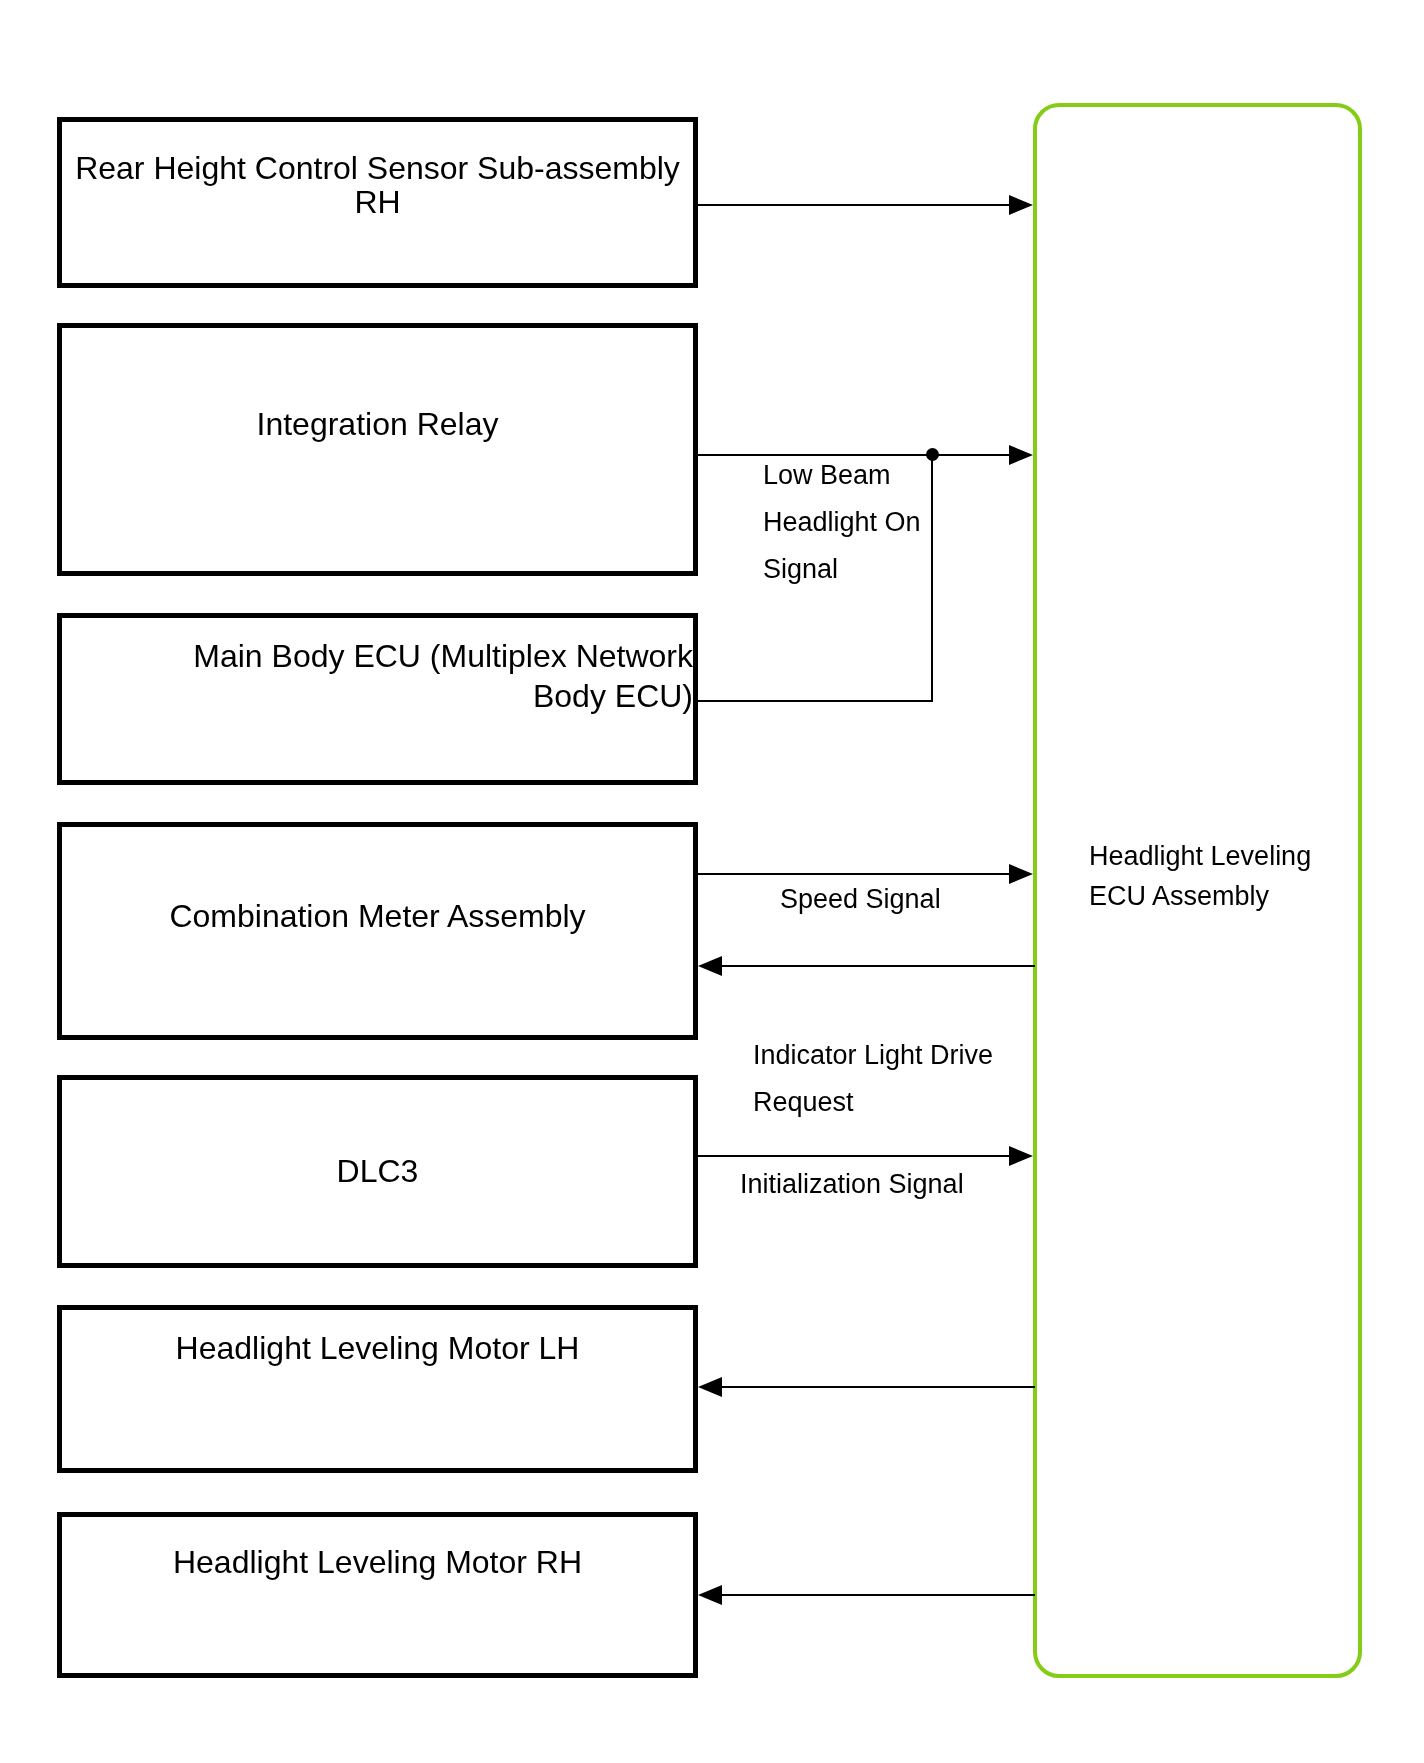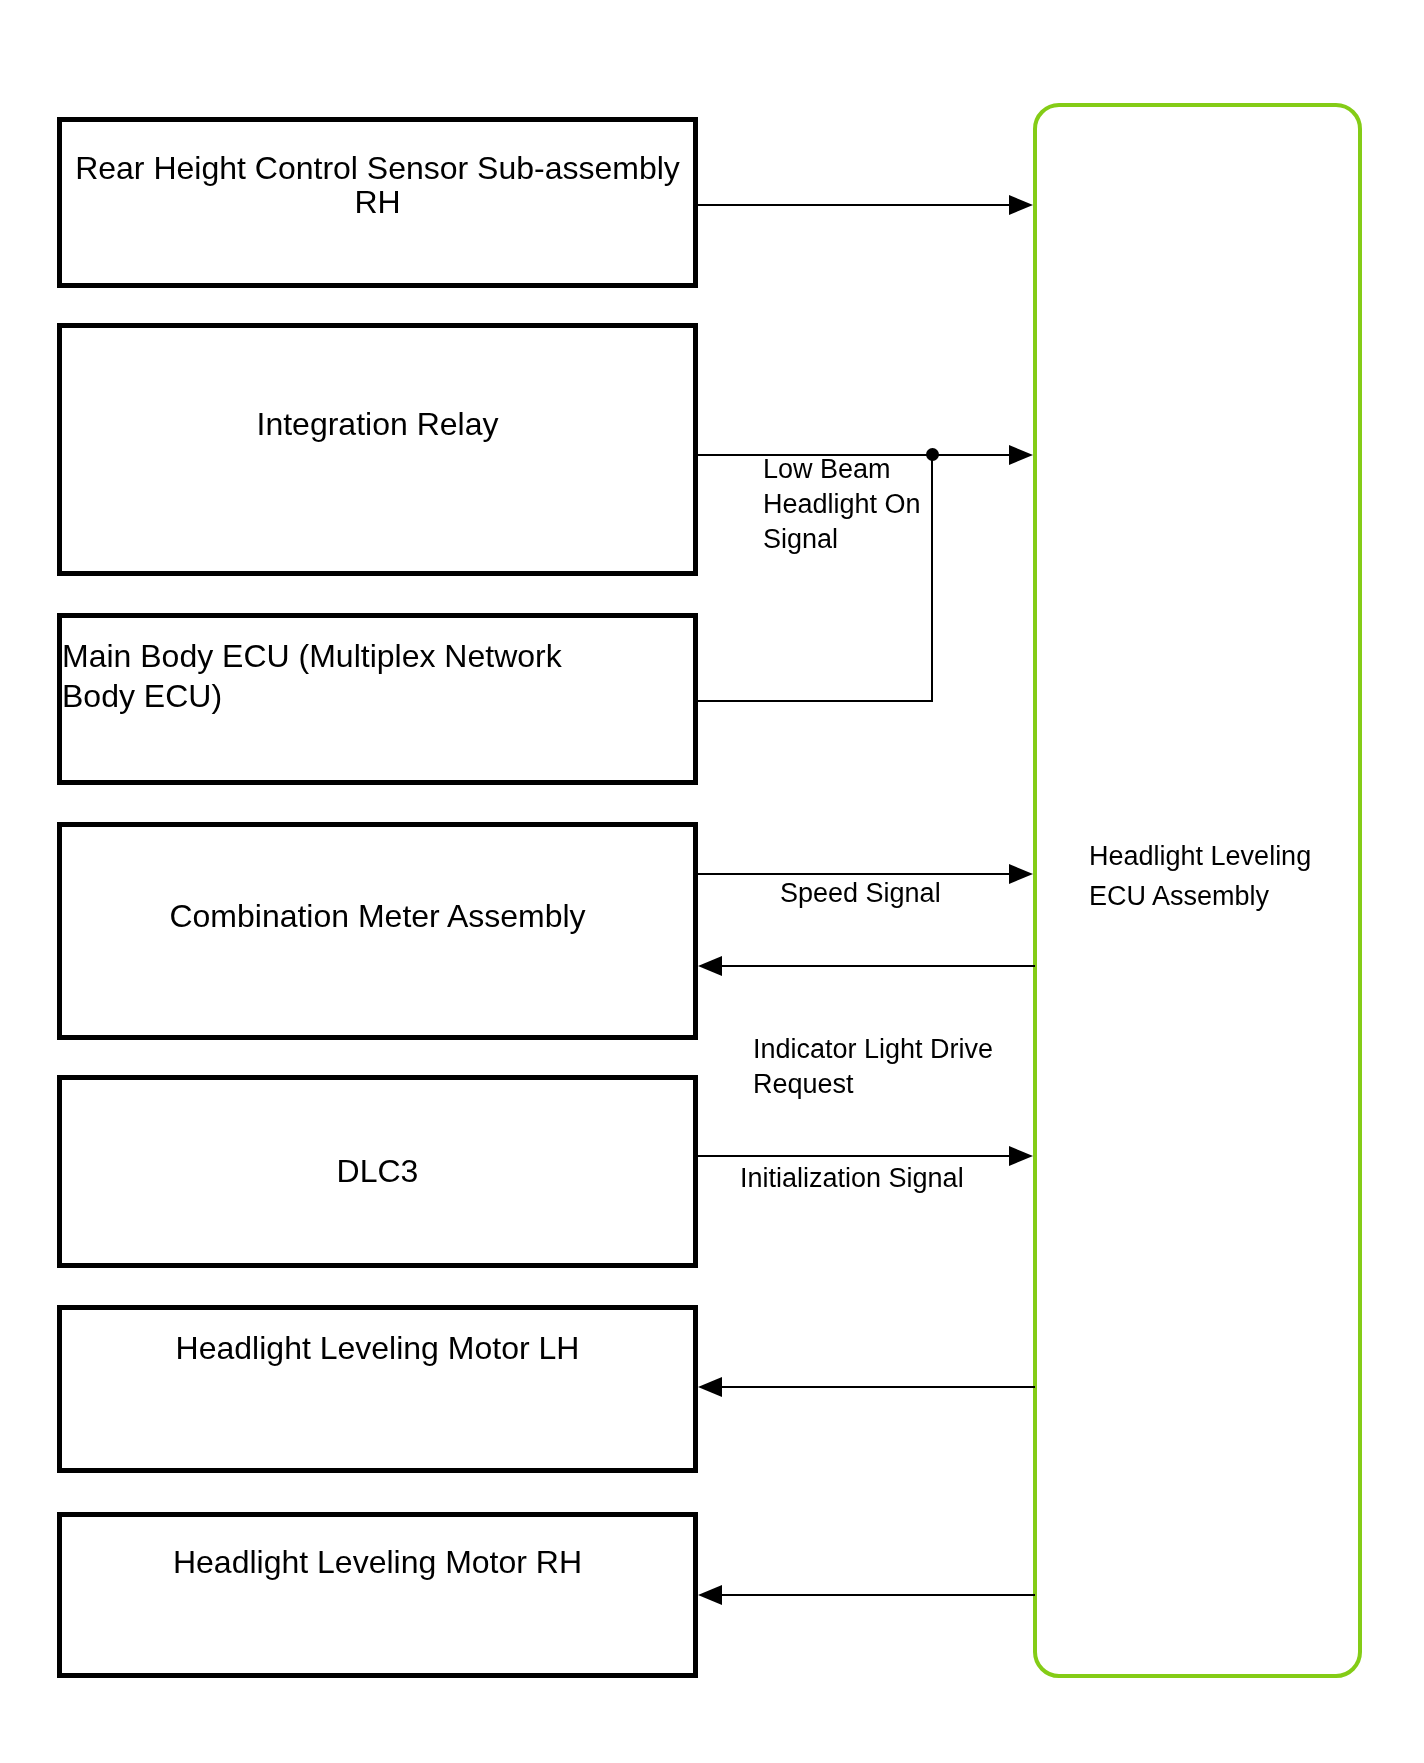--- a/index.html
+++ b/index.html
@@ -21,21 +21,21 @@
     font-size:32px;
     line-height:34px;
     text-align:center;
     white-space:pre-line;
   }
   .node1{top:117px;height:171px;}
   .node1 .node-label{padding-top:29px;}
   .node2{top:323px;height:253px;}
   .node2 .node-label{padding-top:79px;}
   .node3{top:613px;height:172px;}
-  .node3 .node-label{padding-top:18px;text-align:left;line-height:40px;}
+  .node3 .node-label{padding-top:18px;text-align:right;line-height:40px;}
   .node4{top:822px;height:218px;}
   .node4 .node-label{padding-top:72px;text-align:center;}
   .node5{top:1075px;height:193px;}
   .node5 .node-label{padding-top:74px;}
   .node6{top:1305px;height:168px;}
   .node6 .node-label{padding-top:21px;}
   .node7{top:1512px;height:166px;}
   .node7 .node-label{padding-top:28px;}
 
   .ecu{
@@ -76,21 +76,21 @@
   .a7{left:698px;top:1377px;}
   .a8{left:698px;top:1585px;}
 
   .dot{
     position:absolute;left:926px;top:448px;
     width:13px;height:13px;border-radius:50%;background:#000;
   }
 
   .sig-label{
     position:absolute;
-    font-size:27px;line-height:35px;
+    font-size:27px;line-height:47px;
     white-space:pre-line;text-align:left;
   }
   .sig-low-beam{left:763px;top:452px;}
   .sig-speed{left:780px;top:876px;}
   .sig-indicator{left:753px;top:1018px;margin-top:14px;}
   .sig-init{left:740px;top:1161px;text-align:right;}
 </style>
 </head>
 <body>
 

